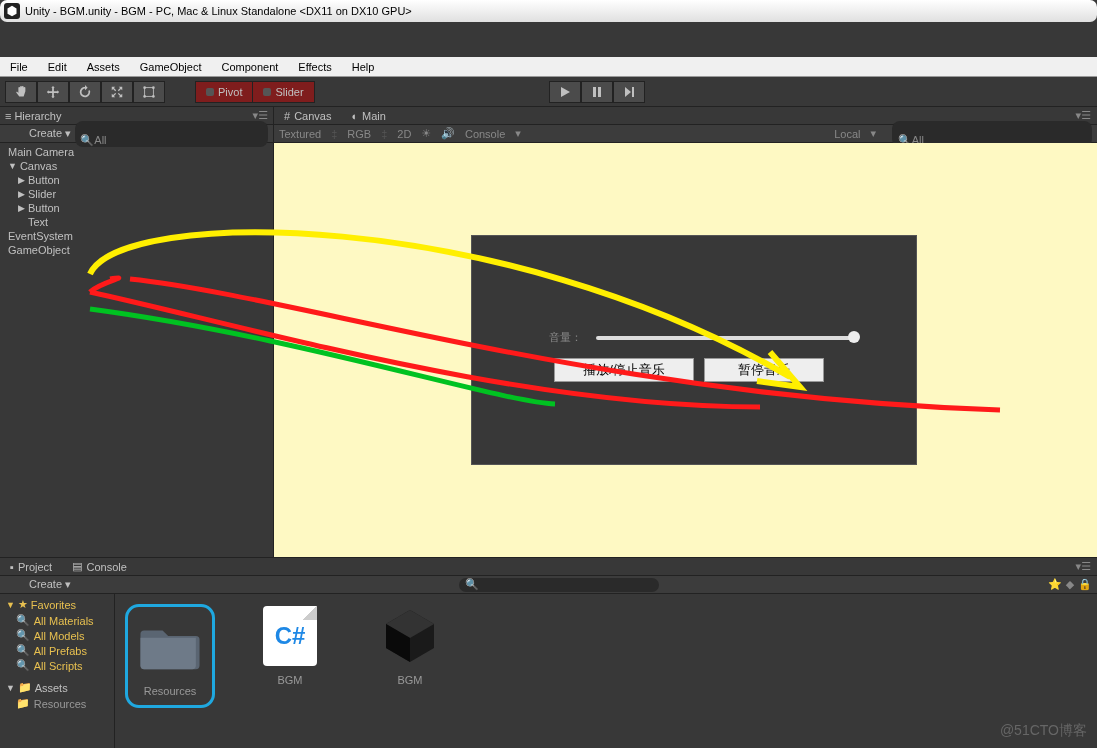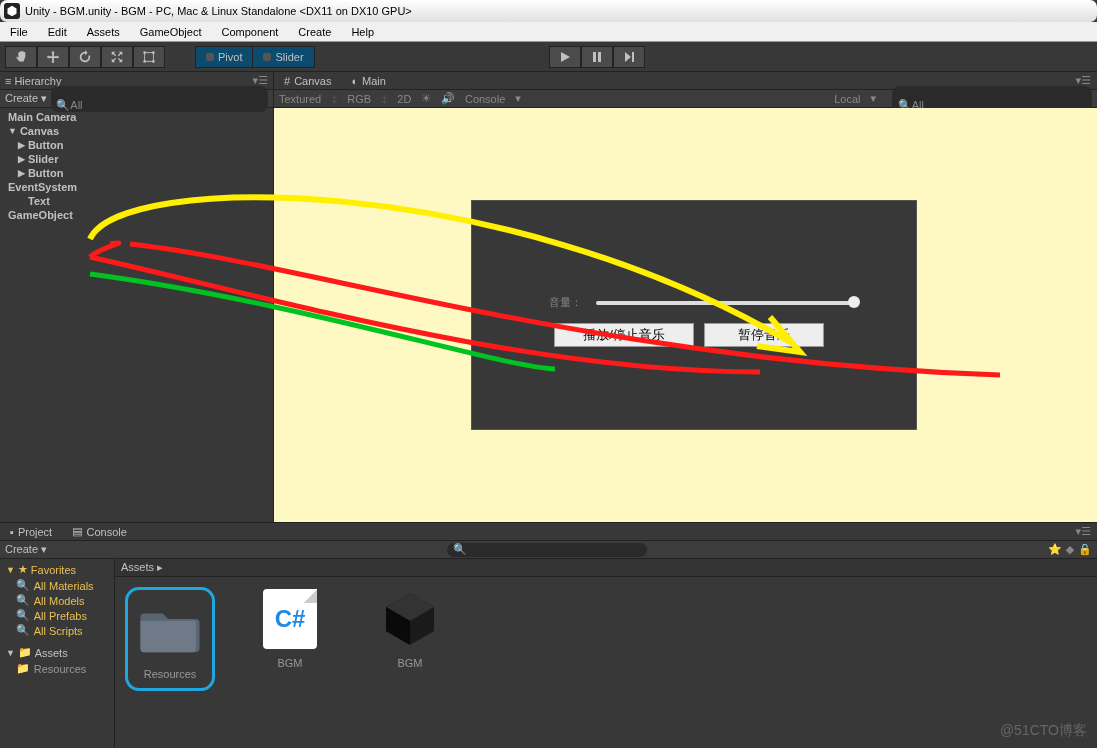--- a/index.html
+++ b/index.html
@@ -4,46 +4,46 @@
 <style>
 * { margin: 0; padding: 0; box-sizing: border-box; font-family: Arial, sans-serif; }
 body { background: #383838; color: #c0c0c0; font-size: 11px; overflow: hidden; width: 1097px; height: 748px; position: relative; }
 
 
 .titlebar { background: linear-gradient(#fff, #e0e0e0); height: 22px; display: flex; align-items: center; padding: 0 4px; color: #000; border-radius: 7px; }
 .titlebar .unity-logo { width: 16px; height: 16px; background: #222; border-radius: 3px; margin-right: 5px; display: flex; align-items: center; justify-content: center; }
 .titlebar .unity-logo svg { fill: #fff; }
 
 
-.menubar { background: #f0f0f0; height: 20px; display: flex; align-items: center; color: #000; border-bottom: 1px solid #999; }
+.menubar { background: #f0f0f0; height: 20px; display: flex; align-items: center; color: #000; border-bottom: 1px solid #999; margin-top: 35px; }
 .menubar span { padding: 2px 10px; cursor: default; }
 
 
 .toolbar { background: #383838; height: 30px; display: flex; align-items: center; padding: 0 5px; border-bottom: 1px solid #222; }
 .tool-group { display: flex; margin-right: 10px; }
 .tool-btn { width: 32px; height: 22px; background: #4b4b4b; border: 1px solid #222; display: flex; align-items: center; justify-content: center; cursor: pointer; }
 .tool-btn svg { fill: #c0c0c0; width: 14px; height: 14px; }
-.toolbar-pivot-btn { background: #0c4a6e; border: 1px solid #222; height: 22px; padding: 0 10px; display: flex; align-items: center; color: #c0c0c0; gap: 4px; cursor: pointer; margin-left: 20px; }
+.toolbar-pivot-btn { background: #7f1d1d; border: 1px solid #222; height: 22px; padding: 0 10px; display: flex; align-items: center; color: #c0c0c0; gap: 4px; cursor: pointer; margin-left: 20px; }
 .toolbar-pivot-btn .dot { width: 8px; height: 8px; background: #555; border-radius: 2px; }
 .play-controls { display: flex; position: absolute; left: 50%; transform: translateX(0); }
 .play-btn { width: 32px; height: 22px; background: #4b4b4b; border: 1px solid #222; display: flex; align-items: center; justify-content: center; cursor: pointer; }
 .play-btn svg { fill: #c0c0c0; }
 
 
 .main { display: flex; height: 450px; }
 
 
 .hierarchy { width: 274px; background: #383838; border-right: 1px solid #222; }
 .panel-tab { background: #383838; border-bottom: 1px solid #222; height: 18px; display: flex; align-items: center; padding: 0 5px; gap: 3px; }
 .panel-tab-label { color: #c0c0c0; }
 .panel-toolbar { background: #3c3c3c; height: 18px; display: flex; align-items: center; padding: 0 5px; gap: 4px; border-bottom: 1px solid #222; }
-.create-dd { color: #c0c0c0; cursor: pointer; }
+.create-dd { color: #c0c0c0; cursor: pointer; margin-left: 24px; }
 .search-small { flex: 1; background: #2a2a2a; border-radius: 8px; height: 14px; padding: 13px 6px; color: #888; }
 .hierarchy-tree { padding: 2px 0; }
-.tree-item { padding: 1px 8px; color: #c0c0c0; cursor: default; display: flex; align-items: center; gap: 3px; font-weight: bold; }
+.tree-item { padding: 1px 8px; color: #c0c0c0; cursor: default; display: flex; align-items: center; gap: 3px; }
 .tree-item.indent1 { padding-left: 18px; }
 .tree-item.indent2 { padding-left: 28px; }
 .tree-caret { font-size: 9px; }
 
 
 .scene-area { flex: 1; background: #383838; display: flex; flex-direction: column; }
 .scene-tabs { height: 18px; display: flex; align-items: center; border-bottom: 1px solid #222; }
 .scene-tab { padding: 0 10px; display: flex; align-items: center; gap: 4px; color: #c0c0c0; cursor: pointer; }
 .scene-toolbar { height: 18px; display: flex; align-items: center; padding: 0 5px; background: #3c3c3c; border-bottom: 1px solid #222; gap: 10px; color: #888; }
 .scene-toolbar .sep { color: #555; }
@@ -97,21 +97,21 @@
   </div>
   <span>Unity - BGM.unity - BGM - PC, Mac &amp; Linux Standalone &lt;DX11 on DX10 GPU&gt;</span>
 </div>
 
 <div class="menubar">
   <span>File</span>
   <span>Edit</span>
   <span>Assets</span>
   <span>GameObject</span>
   <span>Component</span>
-  <span>Create</span>
+  <span>Effects</span>
   <span>Help</span>
 </div>
 
 <div class="toolbar">
   <div class="tool-group">
     <div class="tool-btn">
         <svg viewBox="0 0 16 16">
           <path d="M5 3v6l-1-1c-1-1-2 0-1 1l3 4h5l2-6V3c0-1-2-1-2 0V2c0-1-2-1-2 0V2c0-1-2-1-2 0V3c0-1-2-1-2 0z"></path>
         </svg>
       </div>
@@ -194,25 +194,25 @@
           <span>Button</span>
         </div>
       <div class="tree-item indent1">
           <span class="tree-caret">▶</span>
           <span>Slider</span>
         </div>
       <div class="tree-item indent1">
           <span class="tree-caret">▶</span>
           <span>Button</span>
         </div>
+      <div class="tree-item indent2">
+          <span>Text</span>
+        </div>
       <div class="tree-item">
           <span>EventSystem</span>
-        </div>
-      <div class="tree-item indent2">
-          <span>Text</span>
         </div>
       <div class="tree-item">
           <span>GameObject</span>
         </div>
     </div>
   </div>
 
   <div class="scene-area">
     <div class="scene-tabs">
       <div class="scene-tab">
@@ -311,23 +311,20 @@
           <span class="tree-caret">▼</span>
           <span>📁</span>
           <span>Assets</span>
         </div>
       <div class="assets-item">
           <span>📁</span>
           <span>Resources</span>
         </div>
     </div>
     <div class="assets-view">
-      <div class="breadcrumb">
-          <span>Assets  ▸</span>
-        </div>
       <div class="assets-grid">
         <div class="asset-item highlighted">
           <div class="asset-icon">
             <svg class="folder-icon" viewBox="0 0 64 52">
                 <path d="M4 8h20l6 6h30a4 4 0 0 1 4 4v28a4 4 0 0 1-4 4H4a4 4 0 0 1-4-4V12a4 4 0 0 1 4-4z" fill="#5a6572"></path>
                 <path d="M4 16h56v30a4 4 0 0 1-4 4H4a4 4 0 0 1-4-4V16z" fill="#6e7a88"></path>
               </svg>
           </div>
           <span class="asset-label">Resources</span>
         </div>

